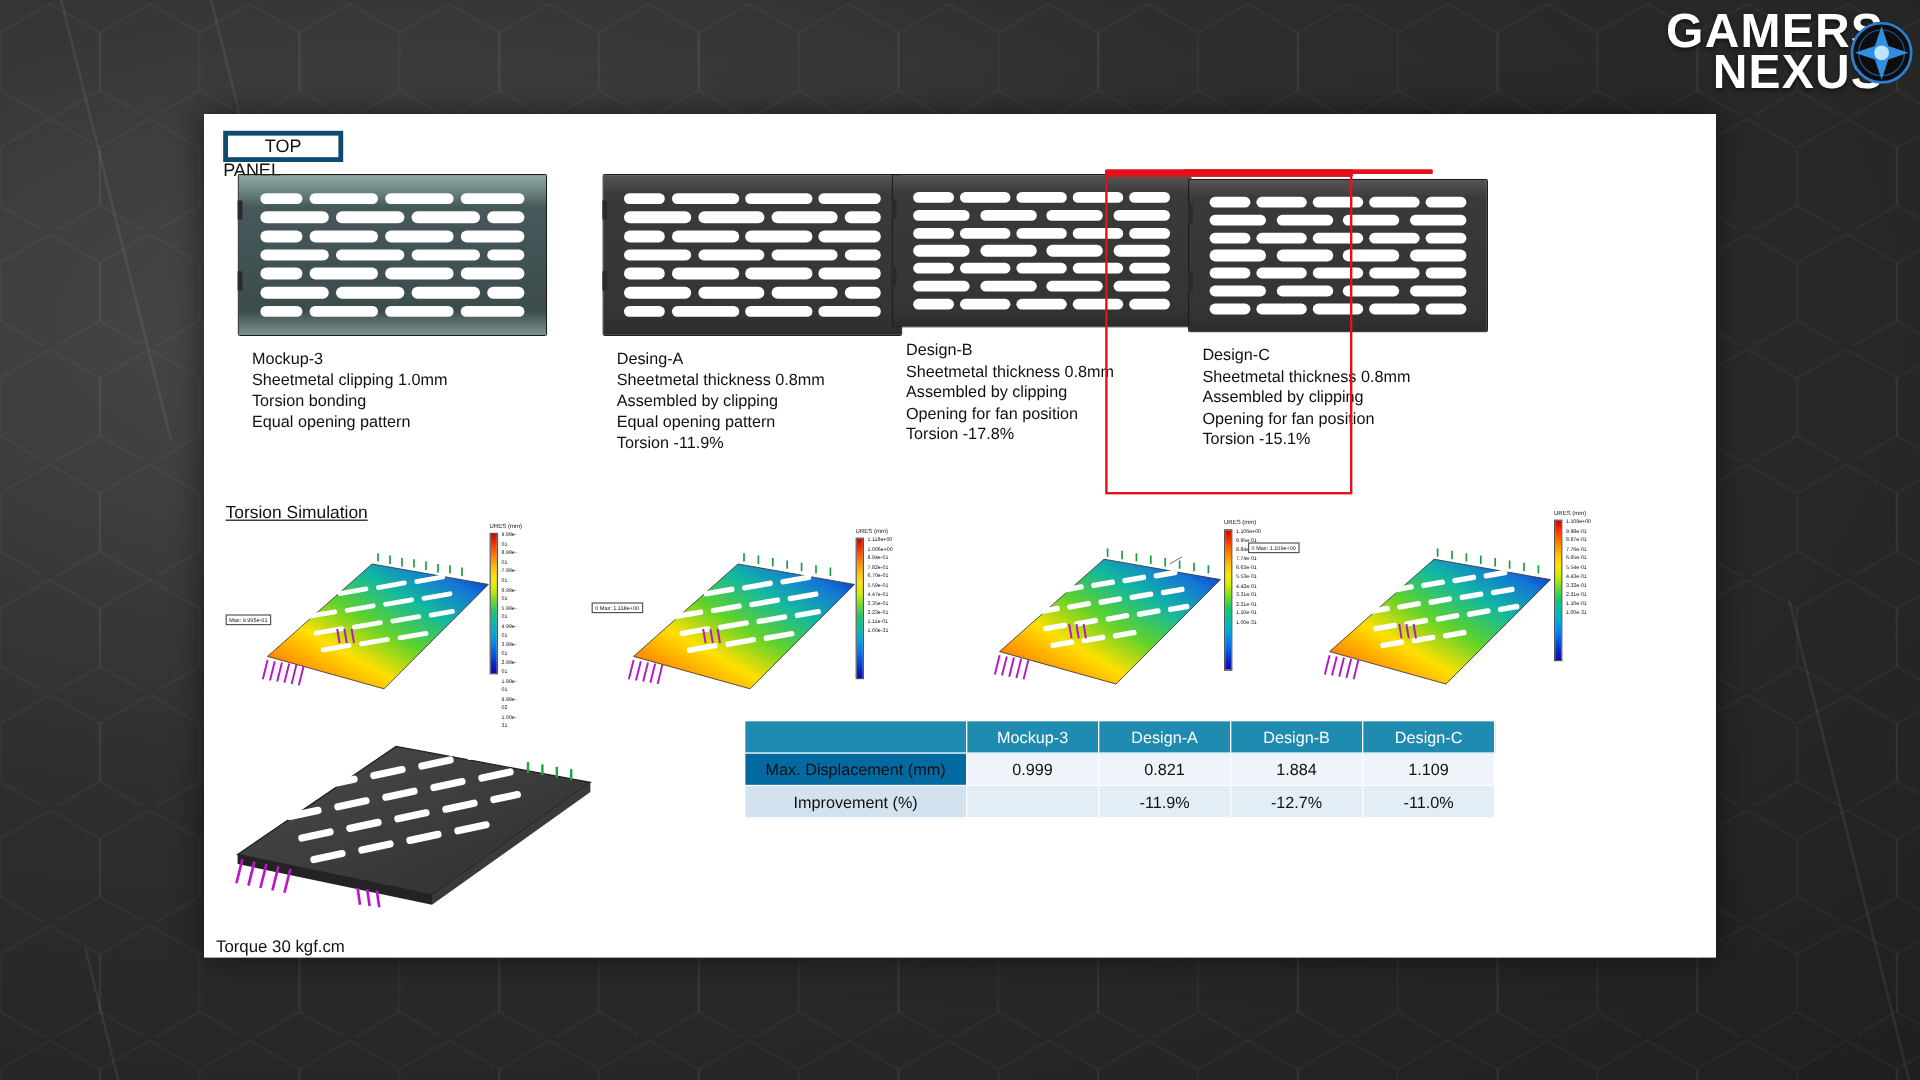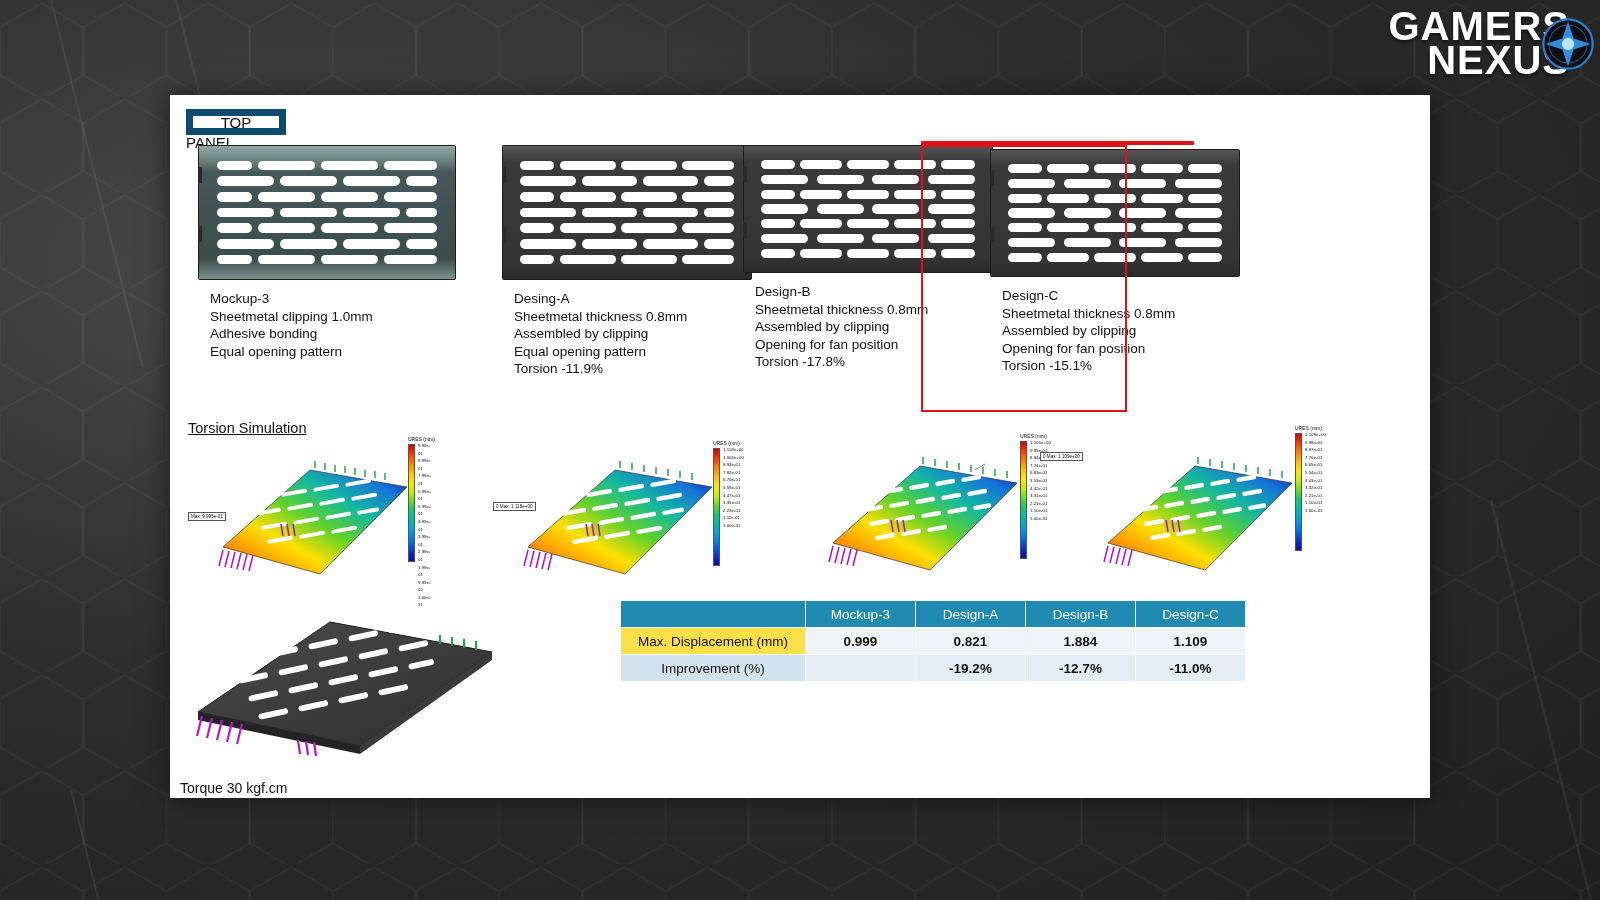--- a/index.html
+++ b/index.html
@@ -58,21 +58,21 @@
     width: 1260px; height: 703px;
     background: #ffffff;
     box-shadow: 0 0 25px rgba(0,0,0,0.55);
   }
 
   
   .top-panel-box {
     position: absolute;
     left: 16px; top: 14px;
     width: 100px; height: 26px;
-    border: 7px solid #0c4a6e;
+    border: 4px solid #0c4a6e;
     display: flex; align-items: center; justify-content: center;
     font-size: 15px; color: #111;
   }
   .top-panel-sub {
     position: absolute;
     left: 16px; top: 39px;
     font-size: 15px; color: #111;
   }
 
   
@@ -181,25 +181,24 @@
     left: 450px; top: 505px;
     border-collapse: collapse;
     font-size: 13.5px;
     color: #111;
   }
   table.results th, table.results td {
     border: 1px solid #ffffff;
     padding: 5px 8px;
     text-align: center;
     height: 27px;
-    font-weight: bold;
   }
   table.results thead th { background: #1f8bb0; color: #ffffff; font-weight: normal; }
   table.results thead th.corner { background: #1f8bb0; }
-  table.results tbody th { background: #fde047; font-weight: normal; text-align: center; width: 185px; }
+  table.results tbody th { background: #0369a1; font-weight: normal; text-align: center; width: 185px; }
   table.results tbody td { background: #eef4f9; width: 110px; }
   table.results tbody tr.alt td { background: #e3edf5; }
   table.results tbody tr.alt th { background: #d2e2ee; }
 </style>
 </head>
 <body>
 
 <svg class="hex-bg" width="1600" height="900" viewBox="0 0 1600 900" preserveAspectRatio="none">
   <defs>
     <pattern id="hexpat" width="104" height="60" patternUnits="userSpaceOnUse" patternTransform="scale(1.6)">
@@ -284,21 +283,21 @@
                 <div class="slot" style="width:26%"></div>
                 <div class="slot" style="width:26%"></div>
                 <div class="slot" style="width:24%"></div>
               </div>
           </div>
         </div>
       </div>
       <div class="panel-caption">
         <div>Mockup-3</div>
         <div>Sheetmetal clipping 1.0mm</div>
-        <div>Adhesive bonding</div>
+        <div>Torsion bonding</div>
         <div>Equal opening pattern</div>
       </div>
     </div>
 
     <div class="panel-cell" style="left:312px; width:250px;">
       <div class="panel-img" style="height:135px;">
         <div class="panel-frame">
           <div class="panel-tab left t1"></div>
           <div class="panel-tab left t2"></div>
           <div class="grill">
@@ -831,20 +830,20 @@
       <tr>
         <th>Max. Displacement (mm)</th>
         <td>0.999</td>
         <td>0.821</td>
         <td>1.884</td>
         <td>1.109</td>
       </tr>
       <tr class="alt">
         <th>Improvement (%)</th>
         <td></td>
-        <td>-19.2%</td>
+        <td>-11.9%</td>
         <td>-12.7%</td>
         <td>-11.0%</td>
       </tr>
     </tbody>
   </table>
 
 </div>
 
 </body></html>

